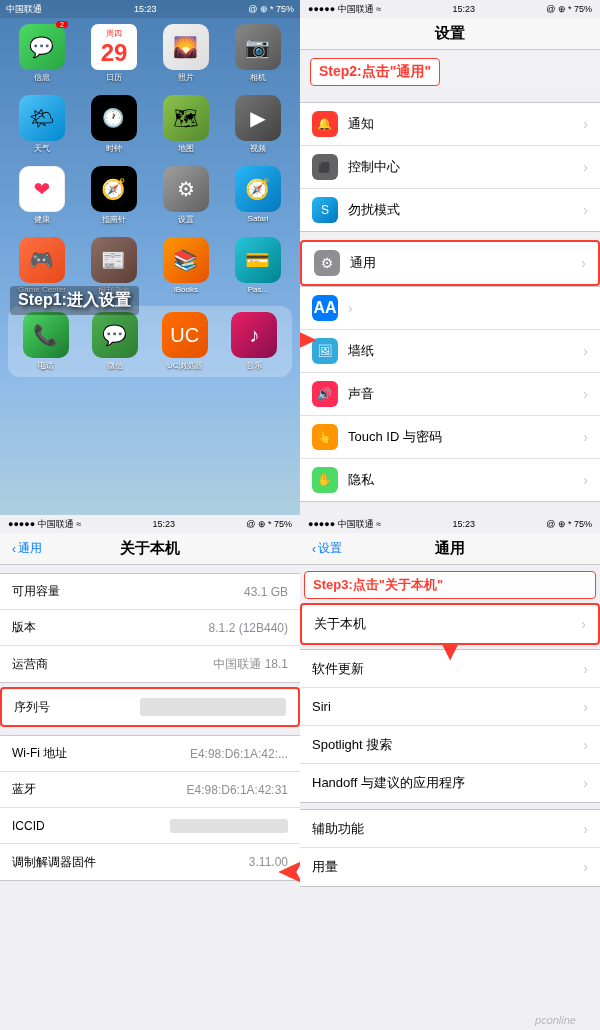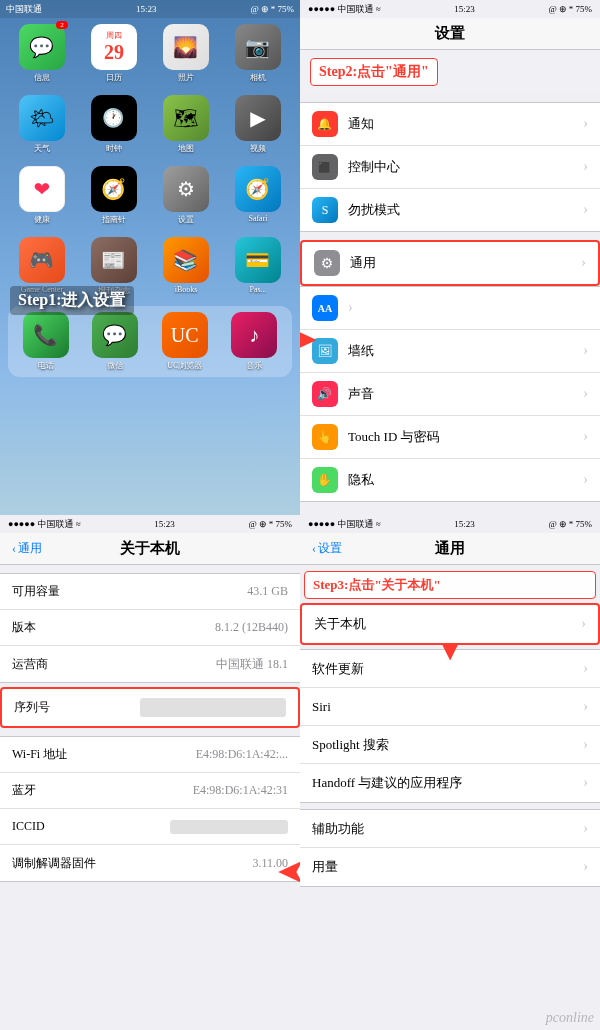--- a/index.html
+++ b/index.html
@@ -1,36 +1,36 @@
 <!DOCTYPE html>
 <html><head>
   <meta charset="utf-8">
   <style>
     * { margin: 0; padding: 0; box-sizing: border-box; }
     body { width: 600px; height: 1030px; overflow: hidden; font-family: 'PingFang SC', 'Heiti SC', 'Microsoft YaHei', sans-serif; background: #000; }
 
-    .container { width: 600px; height: 968px; position: relative; display: grid; grid-template-columns: 300px 300px; grid-template-rows: 515px 515px; font-family: Liberation Serif, serif; }
+    .container { width: 600px; height: 968px; position: relative; display: grid; grid-template-columns: 300px 300px; grid-template-rows: 515px 515px; }
 
     
     .quadrant { position: relative; overflow: hidden; }
 
     
     .q1 { background: linear-gradient(180deg, #4a7fb5 0%, #6b9fd4 40%, #8ab8e8 70%, #aecfe0 100%); }
     .q1-status { display: flex; justify-content: space-between; align-items: center; padding: 2px 6px; background: rgba(0,0,0,0.1); height: 18px; }
     .q1-status span { color: #fff; font-size: 9px; }
 
     
     .app-grid { display: grid; grid-template-columns: repeat(4, 1fr); gap: 8px; padding: 6px 10px; }
     .app-item { display: flex; flex-direction: column; align-items: center; gap: 2px; }
     .app-icon { width: 46px; height: 46px; border-radius: 10px; display: flex; align-items: center; justify-content: center; font-size: 20px; position: relative; }
     .app-label { color: #fff; font-size: 8px; text-align: center; text-shadow: 0 1px 2px rgba(0,0,0,0.8); }
     .badge { position: absolute; top: -3px; right: -3px; background: red; color: #fff; font-size: 7px; border-radius: 6px; padding: 0 3px; min-width: 12px; text-align: center; }
 
     .app-messages { background: linear-gradient(135deg, #4cd964, #28a745); }
-    .app-calendar { background: #fff; color: #333; }
+    .app-calendar { background: #fff; color: #333; border-radius: 7px; }
     .app-photos { background: linear-gradient(135deg, #f0f0f0, #ddd); }
     .app-camera { background: linear-gradient(135deg, #888, #555); }
     .app-weather { background: linear-gradient(135deg, #4fc3f7, #0288d1); }
     .app-clock { background: #000; }
     .app-maps { background: linear-gradient(135deg, #8bc34a, #558b2f); }
     .app-video { background: linear-gradient(135deg, #757575, #424242); }
     .app-compass { background: #000; }
     .app-settings2 { background: linear-gradient(135deg, #9e9e9e, #616161); }
     .app-safari { background: linear-gradient(135deg, #29b6f6, #0277bd); }
     .app-gamecenter { background: linear-gradient(135deg, #ff7043, #e64a19); }
@@ -89,21 +89,21 @@
     .q4-status span { color: #000; font-size: 9px; }
     .q4-nav { background: #f7f7f7; border-bottom: 1px solid #c8c7cc; padding: 6px 12px; display: flex; align-items: center; }
     .q4-back { color: #007aff; font-size: 12px; display: flex; align-items: center; gap: 2px; }
     .q4-nav-title { font-size: 15px; font-weight: bold; color: #000; flex: 1; text-align: center; }
     .gen-list { background: #fff; border-top: 1px solid #c8c7cc; border-bottom: 1px solid #c8c7cc; margin-top: 0; }
     .gen-item { display: flex; align-items: center; justify-content: space-between; padding: 9px 12px; border-bottom: 1px solid #e0e0e0; min-height: 38px; }
     .gen-item:last-child { border-bottom: none; }
     .gen-label { font-size: 13px; color: #000; }
     .gen-arrow { color: #c8c7cc; font-size: 14px; }
 
-    .calendar-date { font-size: 20px; font-weight: bold; color: #ff3b30; }
+    .calendar-date { font-size: 24px; font-weight: bold; color: #ff3b30; }
     .calendar-day { font-size: 8px; color: #ff3b30; }
   </style>
 </head>
 <body>
 
 <div class="container">
 
   <div class="quadrant q1">
     <div class="q1-status">
       <span>中国联通</span>
@@ -302,21 +302,21 @@
               <span style="color:#fff;font-size:14px">⚙</span>
             </div>
           <span class="settings-text">通用</span>
           <span class="settings-arrow">›</span>
         </div>
       </div>
 
       <div class="settings-section" style="margin-top:0;">
         <div class="settings-item">
           <div class="settings-icon icon-display">
-              <span style="color:#fff;font-size:10px;font-weight:bold">AA</span>
+              <span style="color:#fff;font-size:16px;font-weight:bold">AA</span>
             </div>
           <span class="settings-arrow">›</span>
         </div>
         <div class="settings-item">
           <div class="settings-icon icon-wallpaper">
               <span style="color:#fff;font-size:12px">🖼</span>
             </div>
           <span class="settings-text">墙纸</span>
 
           <span class="settings-arrow">›</span>
@@ -457,16 +457,16 @@
       <div class="gen-item">
         <span class="gen-label">辅助功能</span>
         <span class="gen-arrow">›</span>
       </div>
       <div class="gen-item">
         <span class="gen-label">用量</span>
         <span class="gen-arrow">›</span>
       </div>
     </div>
 
-    <div style="position:absolute; bottom:4px; right:6px; color:rgba(0,0,0,0.25); font-size:14px; font-style:italic;">pconline</div>
+    <div style="position:absolute; bottom:4px; right:24px; color:rgba(0,0,0,0.25); font-size:11px; font-style:italic;">pconline</div>
   </div>
 
 </div>
 
 </body></html>

